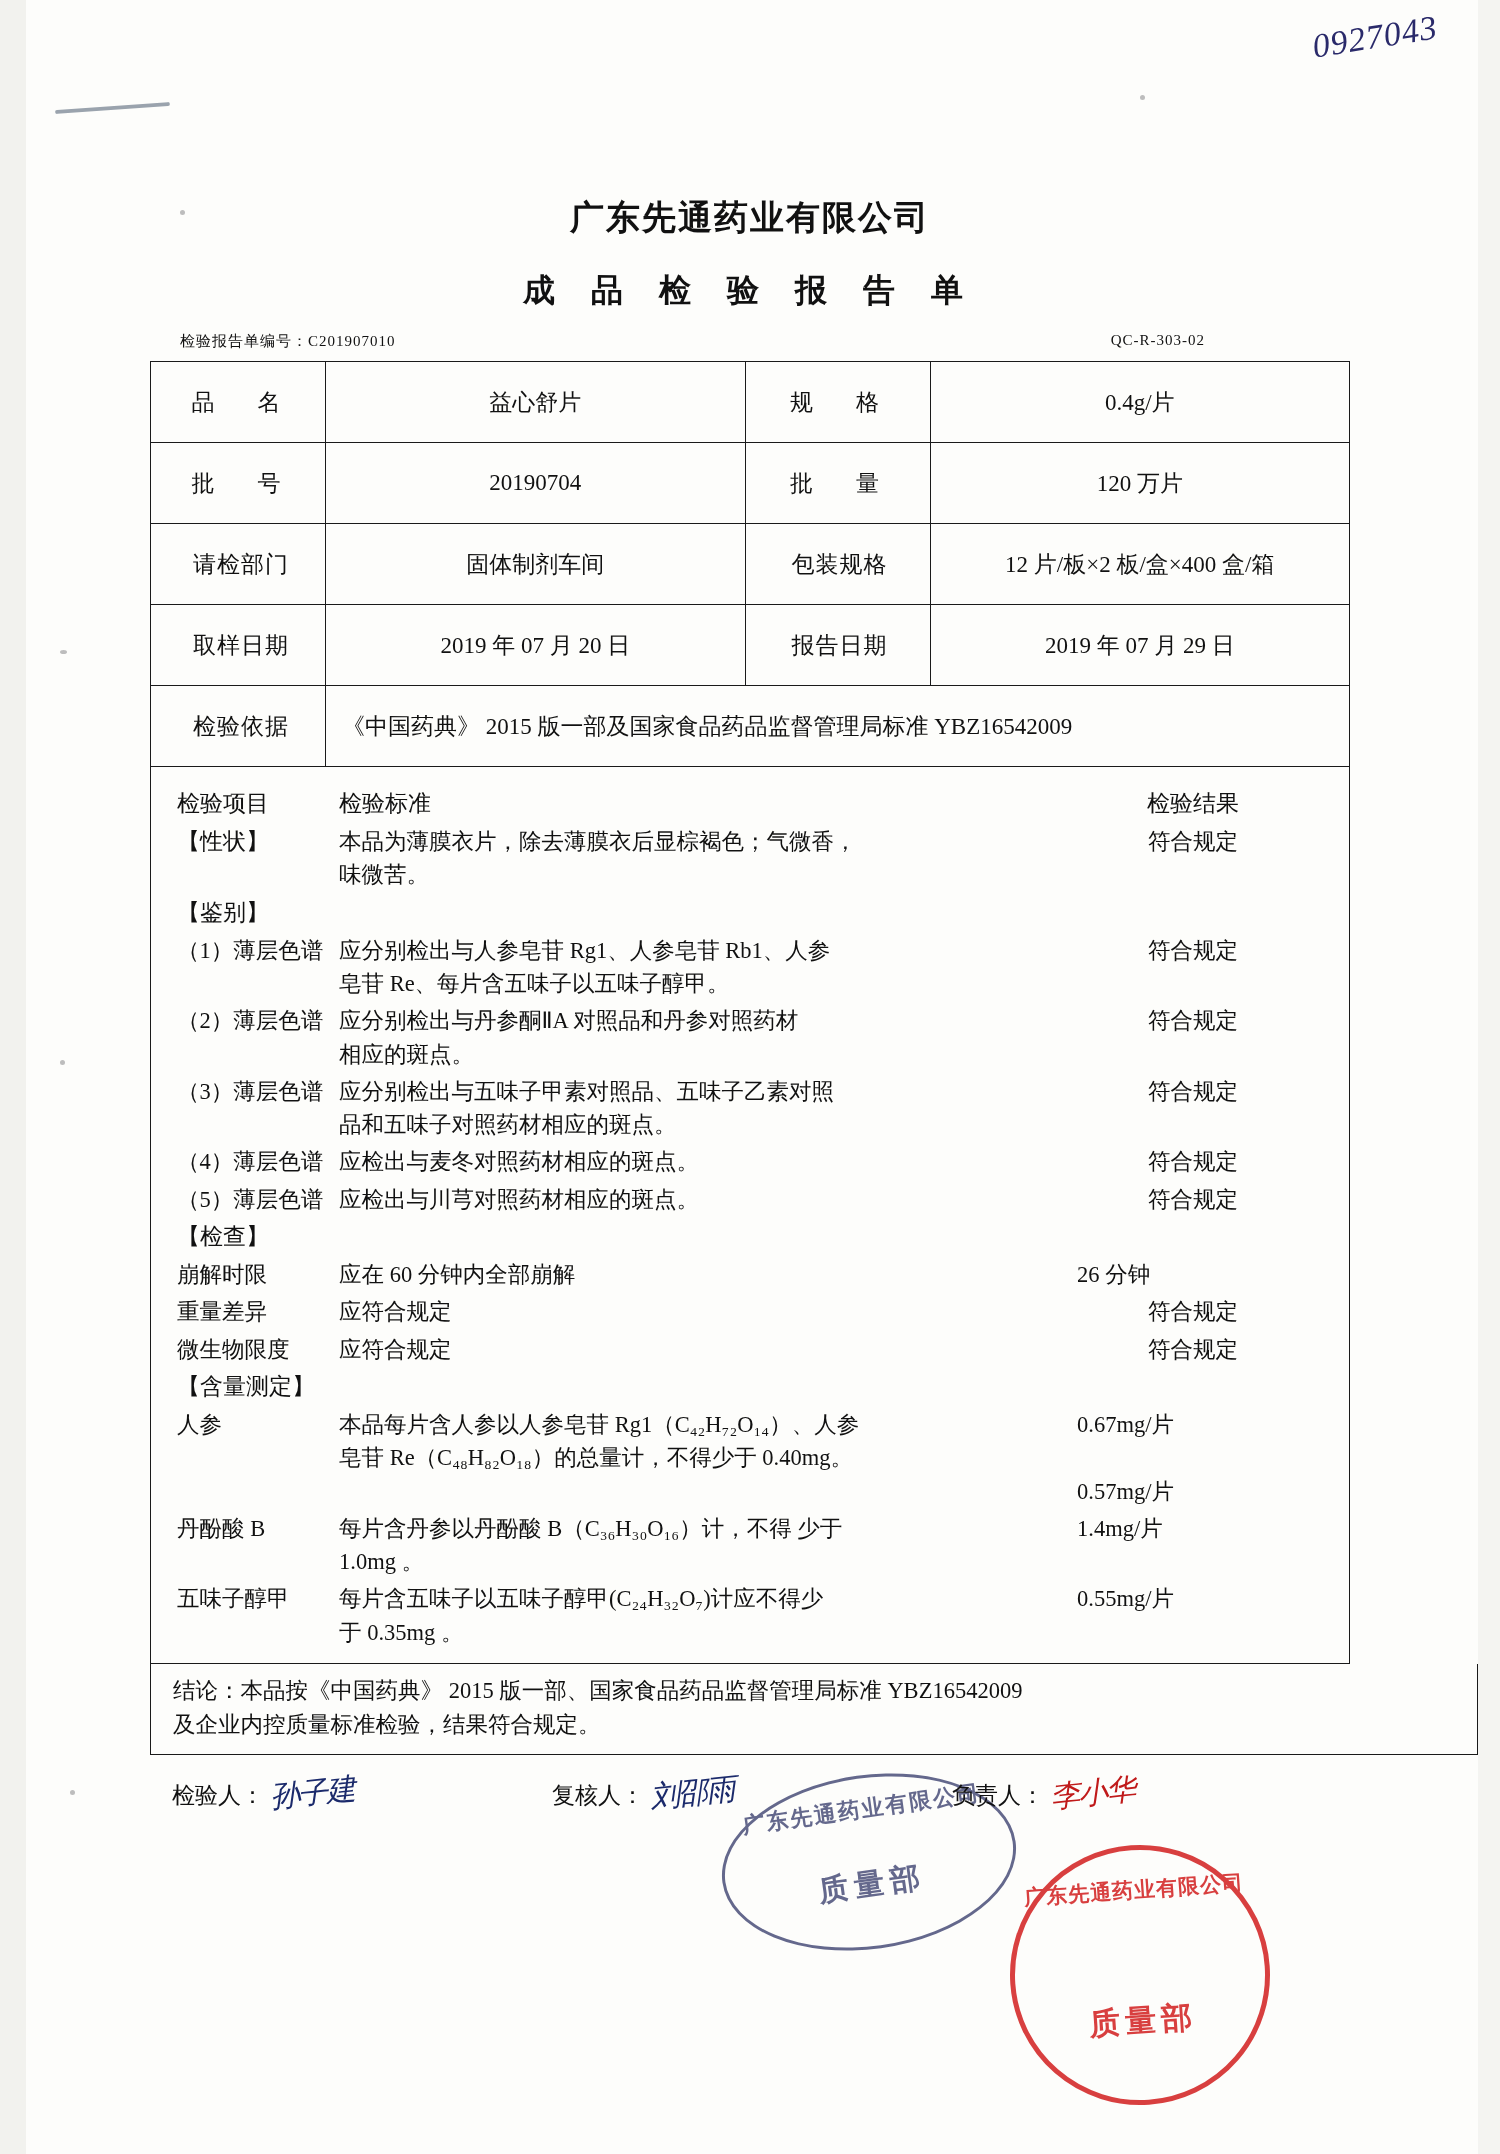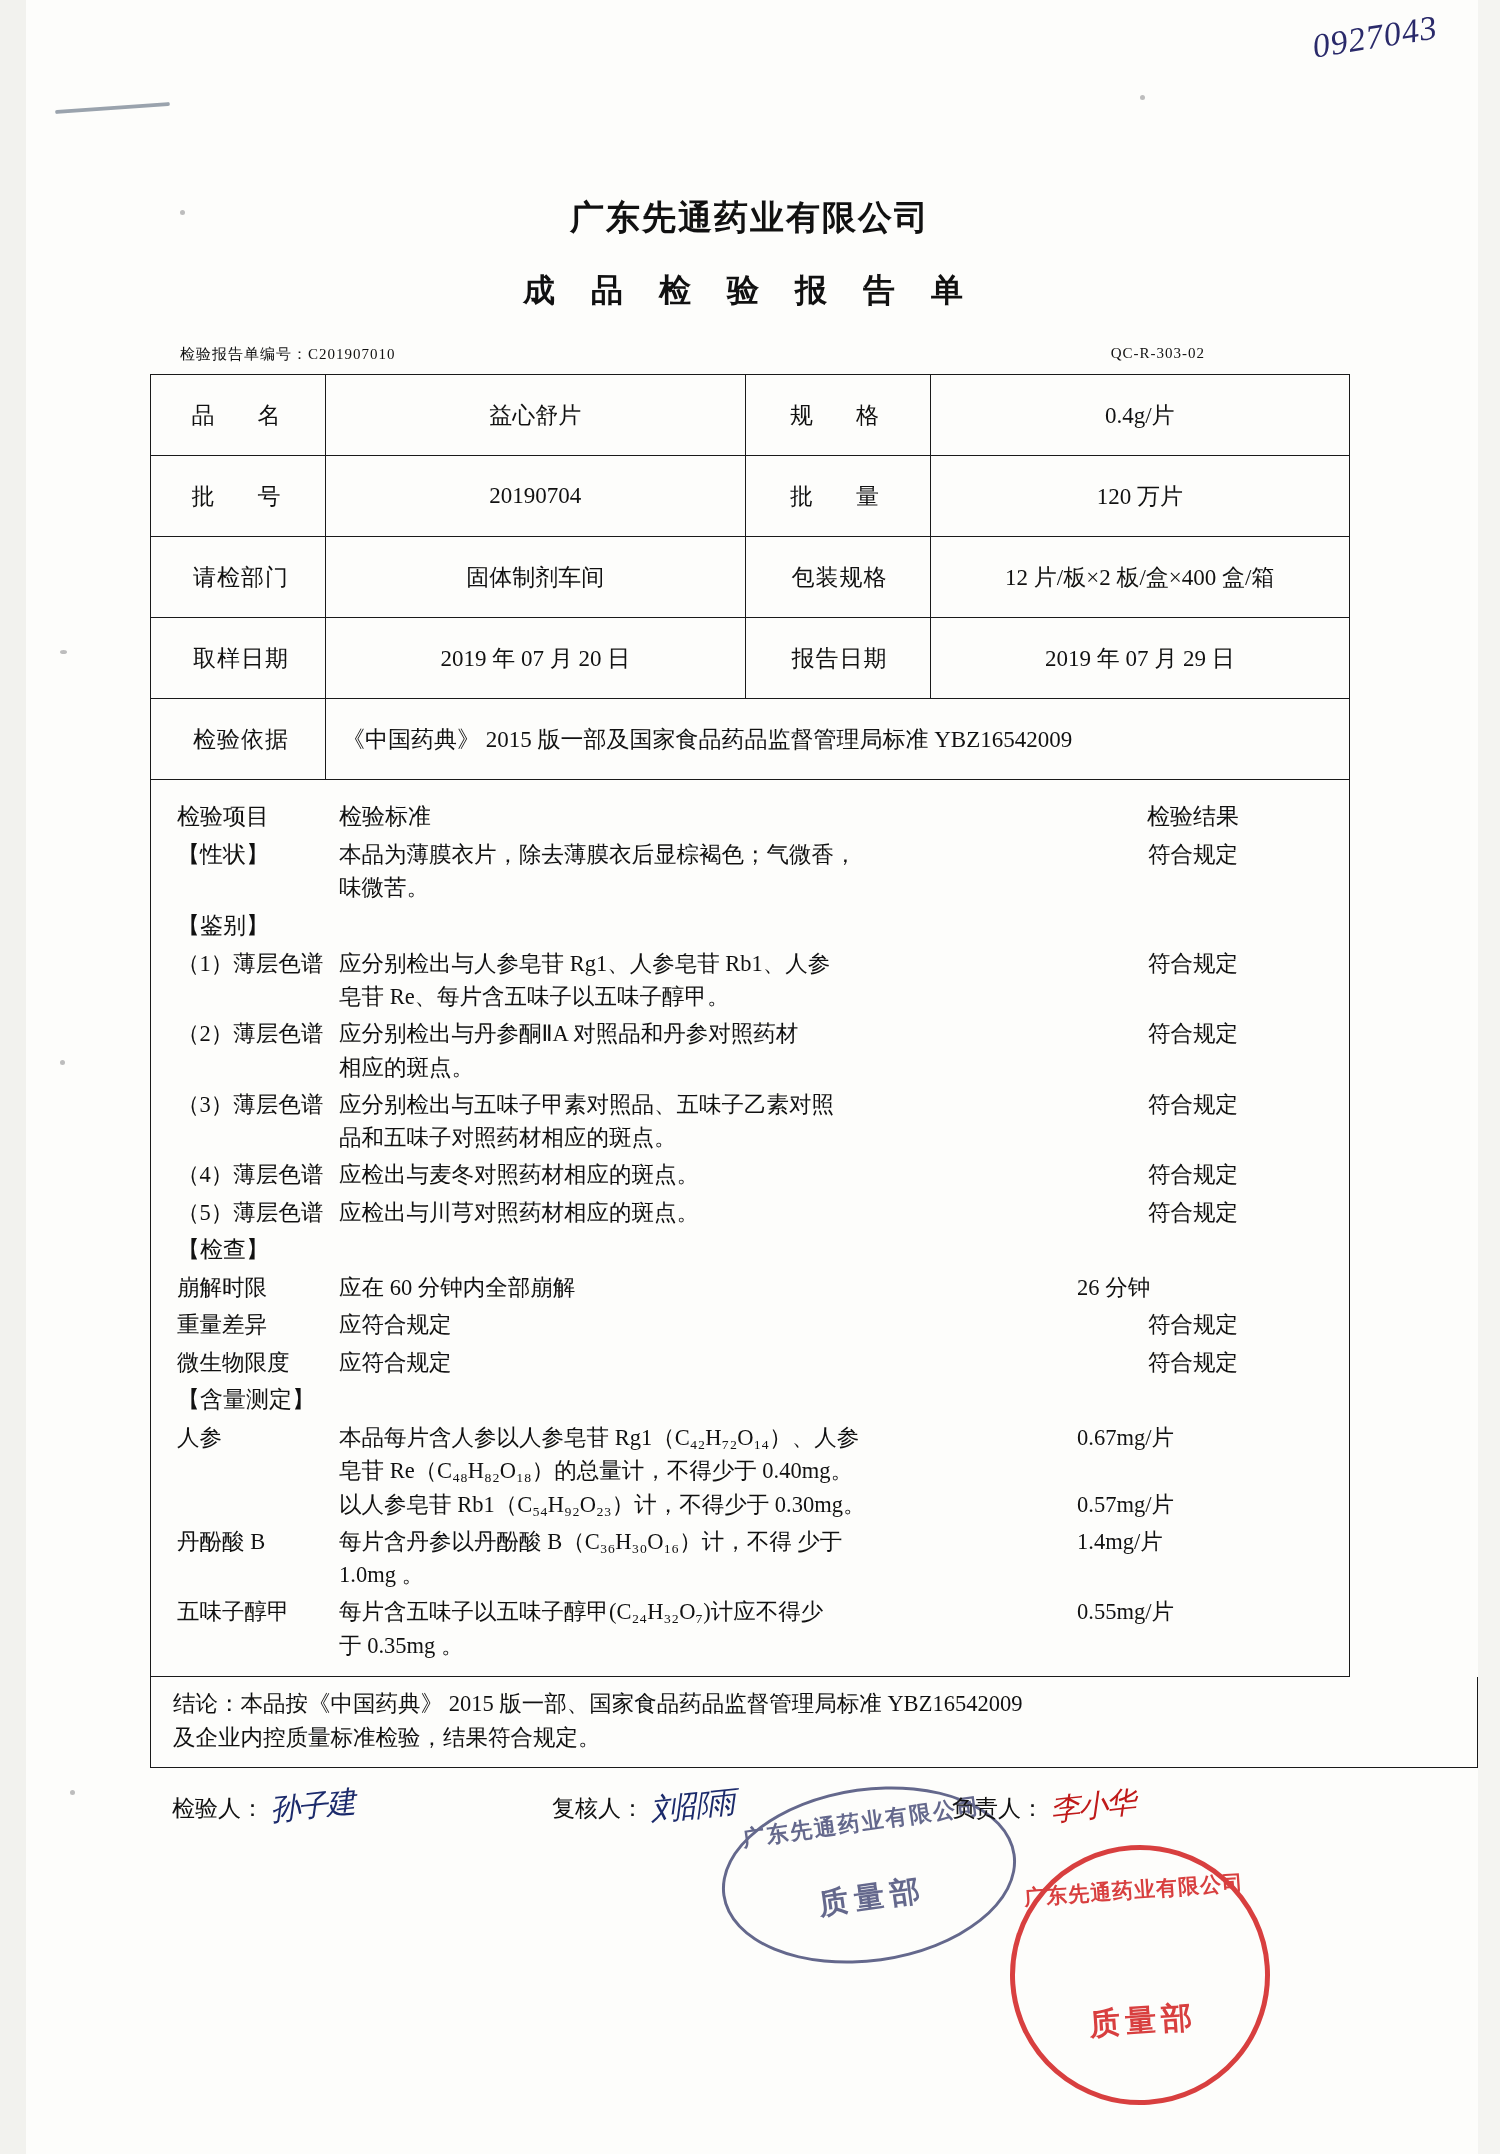--- a/index.html
+++ b/index.html
@@ -37,21 +37,21 @@
 
   .doc{
     position:absolute;left:150px;top:195px;width:1200px;
   }
   .title1{
     text-align:center;font-size:34px;letter-spacing:2px;font-weight:bold;
     margin-bottom:28px;
   }
   .title2{
     text-align:center;font-size:32px;letter-spacing:14px;font-weight:bold;
-    margin-bottom:32px;
+    margin-bottom:19px;
   }
   .reportline{
     display:flex;justify-content:space-between;
     padding:0 30px 10px 30px;
     font-size:15px;
   }
   .reportline .left{letter-spacing:1px;}
   .reportline .right{margin-right:115px;letter-spacing:1px;}
 
   table.main{
@@ -320,21 +320,20 @@
         <div class="c-item sect">【含量测定】</div>
         <div class="c-std"></div>
         <div class="c-res"></div>
       </div>
 
       <div class="row">
         <div class="c-item">人参</div>
         <div class="c-std">
           <div>本品每片含人参以人参皂苷 Rg1（C₄₂H₇₂O₁₄）、人参</div>
           <div>皂苷 Re（C₄₈H₈₂O₁₈）的总量计，不得少于 0.40mg。</div>
-          <div>以人参皂苷 Rb1（C₅₄H₉₂O₂₃）计，不得少于 0.30mg。</div>
         </div>
         <div class="c-res lefty">
           <div>0.67mg/片</div>
           <div>&nbsp;</div>
           <div>0.57mg/片</div>
         </div>
       </div>
 
       <div class="row">
         <div class="c-item">丹酚酸 B</div>

